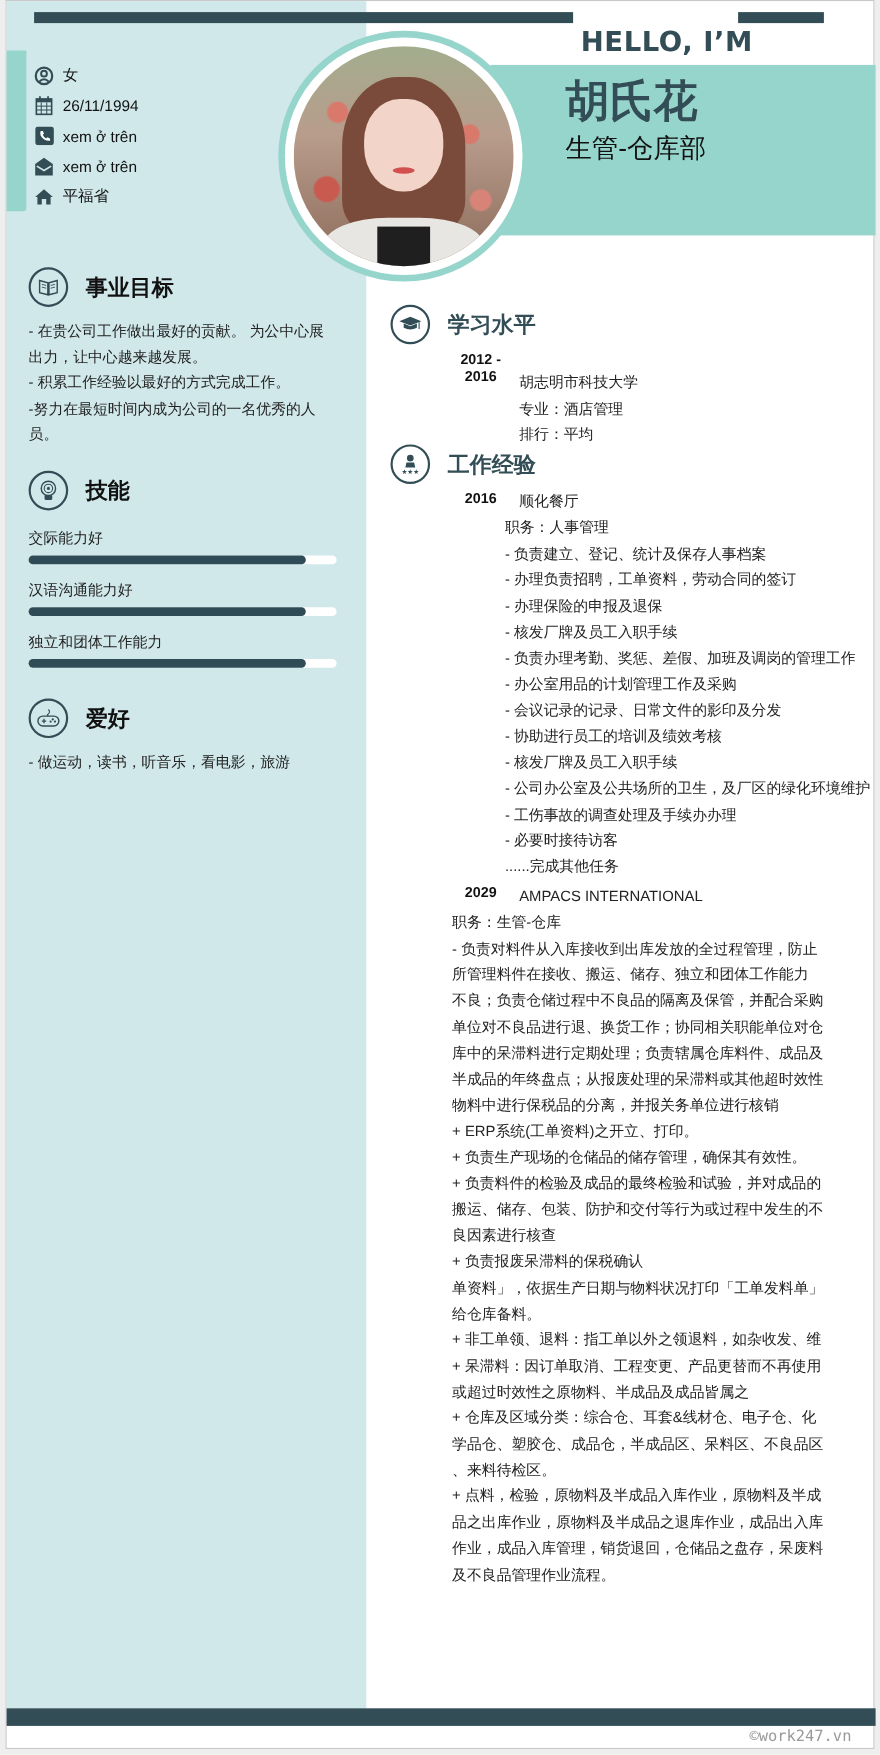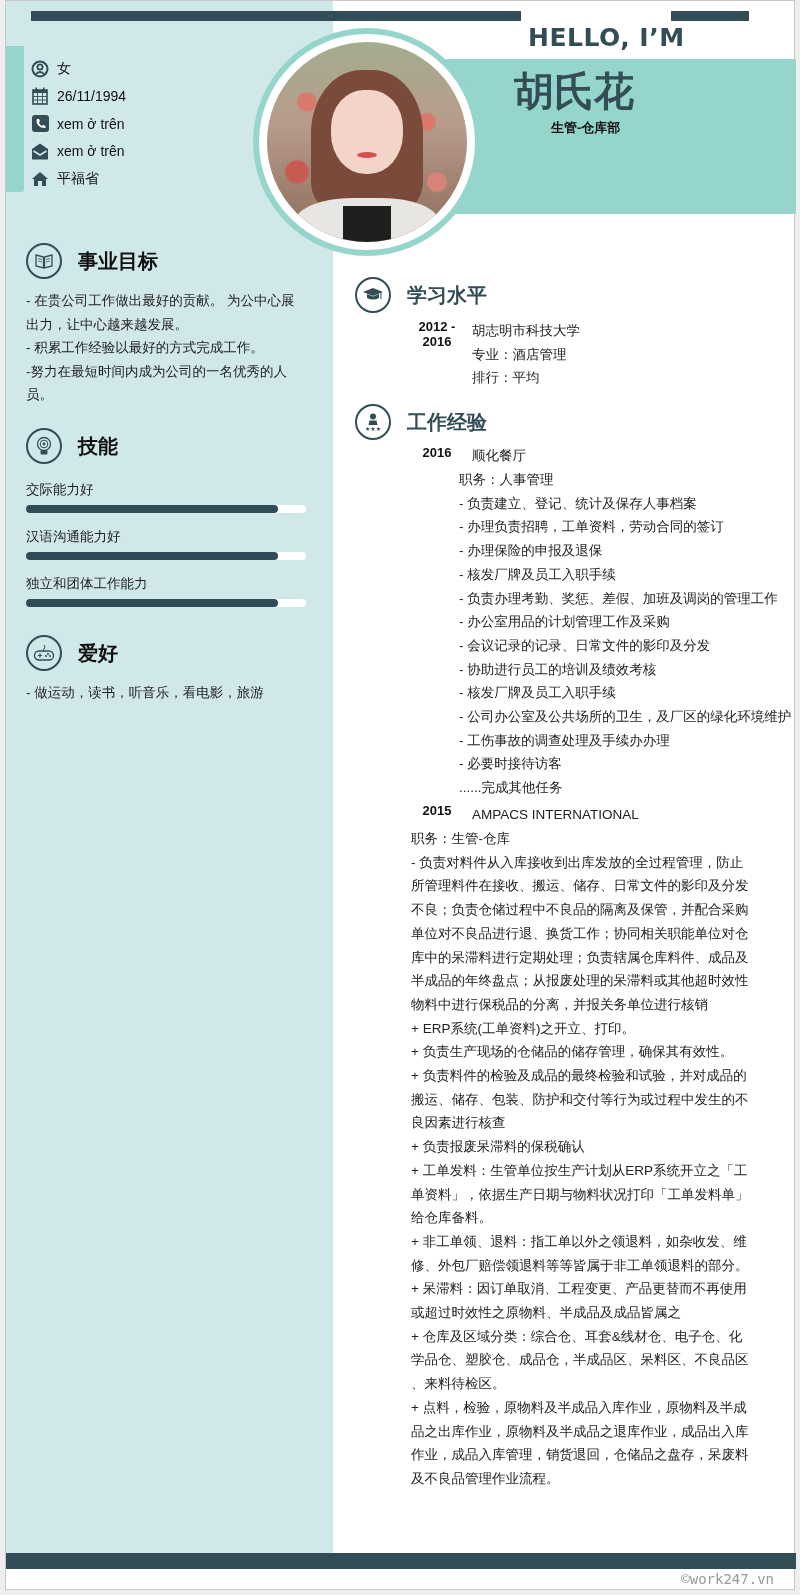--- a/index.html
+++ b/index.html
@@ -29,21 +29,21 @@
     line-height: 32px;
     margin-top: 21px;
   }
   .name-band {
     position: absolute; left: 440px; top: 58px; width: 350px; height: 155px; background: #96d5cc;
   }
   .name {
     position: absolute; left: 508px; top: 63px; font-size: 40px; font-weight: bold; color: #324d55;
   }
   .title {
-    position: absolute; left: 508px; top: 118px; font-size: 13px; font-weight: bold; color: #111; margin-left: 37px;
+    position: absolute; left: 508px; top: 118px; font-size: 24px; font-weight: normal; color: #111;
   }
   .photo-ring {
     position: absolute; left: 247px; top: 27px; width: 228px; height: 228px; border-radius: 50%;
     background: #96d5cc; padding: 6px;
   }
   .photo-ring-inner {
     width: 100%; height: 100%; border-radius: 50%; background: #ffffff; padding: 8px;
   }
   .photo {
     width: 100%; height: 100%; border-radius: 50%; overflow: hidden; position: relative;
@@ -251,21 +251,21 @@
             <path d="M5 7 L5 11 Q11 14 17 11 L17 7 L11 9.5Z" fill="#324d55"></path>
             <path d="M19 6 L19 12" stroke="#324d55" stroke-width="1"></path>
           </svg>
       </span>
       <span class="label">学习水平</span>
     </div>
     <div class="edu-year" style="left:406px; top:318px;">
       <div>2012 -</div>
       <div>2016</div>
     </div>
-    <div class="right-text" style="left:466px; top:318px; width:300px;">
+    <div class="right-text" style="left:466px; top:335px; width:300px;">
       <span class="ln">胡志明市科技大学</span>
       <span class="ln">专业：酒店管理</span>
       <span class="ln">排行：平均</span>
     </div>
 
     <div class="sec-head" style="left:349px; top:403px;">
       <span class="circle">
         <svg width="20" height="20" viewBox="0 0 20 20">
             <circle cx="10" cy="4.5" r="3" fill="#324d55"></circle>
             <path d="M5.5 13 L6.5 8.5 L13.5 8.5 L14.5 13Z" fill="#324d55"></path>
@@ -287,42 +287,40 @@
       <span class="ln">- 办公室用品的计划管理工作及采购</span>
       <span class="ln">- 会议记录的记录、日常文件的影印及分发</span>
       <span class="ln">- 协助进行员工的培训及绩效考核</span>
       <span class="ln">- 核发厂牌及员工入职手续</span>
       <span class="ln">- 公司办公室及公共场所的卫生，及厂区的绿化环境维护</span>
       <span class="ln">- 工伤事故的调查处理及手续办办理</span>
       <span class="ln">- 必要时接待访客</span>
       <span class="ln">......完成其他任务</span>
     </div>
 
-    <div class="edu-year" style="left:406px; top:802px;">2015</div>
+    <div class="edu-year" style="left:406px; top:802px;">2029</div>
     <div class="right-text" style="left:466px; top:802px;">AMPACS INTERNATIONAL</div>
     <div class="right-text" style="top:826px;">
       <span class="ln">职务：生管-仓库</span>
       <span class="ln">- 负责对料件从入库接收到出库发放的全过程管理，防止</span>
-      <span class="ln">所管理料件在接收、搬运、储存、日常文件的影印及分发</span>
+      <span class="ln">所管理料件在接收、搬运、储存、独立和团体工作能力</span>
       <span class="ln">不良；负责仓储过程中不良品的隔离及保管，并配合采购</span>
       <span class="ln">单位对不良品进行退、换货工作；协同相关职能单位对仓</span>
       <span class="ln">库中的呆滞料进行定期处理；负责辖属仓库料件、成品及</span>
       <span class="ln">半成品的年终盘点；从报废处理的呆滞料或其他超时效性</span>
       <span class="ln">物料中进行保税品的分离，并报关务单位进行核销</span>
       <span class="ln">+ ERP系统(工单资料)之开立、打印。</span>
       <span class="ln">+ 负责生产现场的仓储品的储存管理，确保其有效性。</span>
       <span class="ln">+ 负责料件的检验及成品的最终检验和试验，并对成品的</span>
       <span class="ln">搬运、储存、包装、防护和交付等行为或过程中发生的不</span>
       <span class="ln">良因素进行核查</span>
       <span class="ln">+ 负责报废呆滞料的保税确认</span>
-      <span class="ln">+ 工单发料：生管单位按生产计划从ERP系统开立之「工</span>
       <span class="ln">单资料」，依据生产日期与物料状况打印「工单发料单」</span>
       <span class="ln">给仓库备料。</span>
       <span class="ln">+ 非工单领、退料：指工单以外之领退料，如杂收发、维</span>
-      <span class="ln">修、外包厂赔偿领退料等等皆属于非工单领退料的部分。</span>
       <span class="ln">+ 呆滞料：因订单取消、工程变更、产品更替而不再使用</span>
       <span class="ln">或超过时效性之原物料、半成品及成品皆属之</span>
       <span class="ln">+ 仓库及区域分类：综合仓、耳套&amp;线材仓、电子仓、化</span>
       <span class="ln">学品仓、塑胶仓、成品仓，半成品区、呆料区、不良品区</span>
       <span class="ln">、来料待检区。</span>
       <span class="ln">+ 点料，检验，原物料及半成品入库作业，原物料及半成</span>
       <span class="ln">品之出库作业，原物料及半成品之退库作业，成品出入库</span>
       <span class="ln">作业，成品入库管理，销货退回，仓储品之盘存，呆废料</span>
       <span class="ln">及不良品管理作业流程。</span>
     </div>

